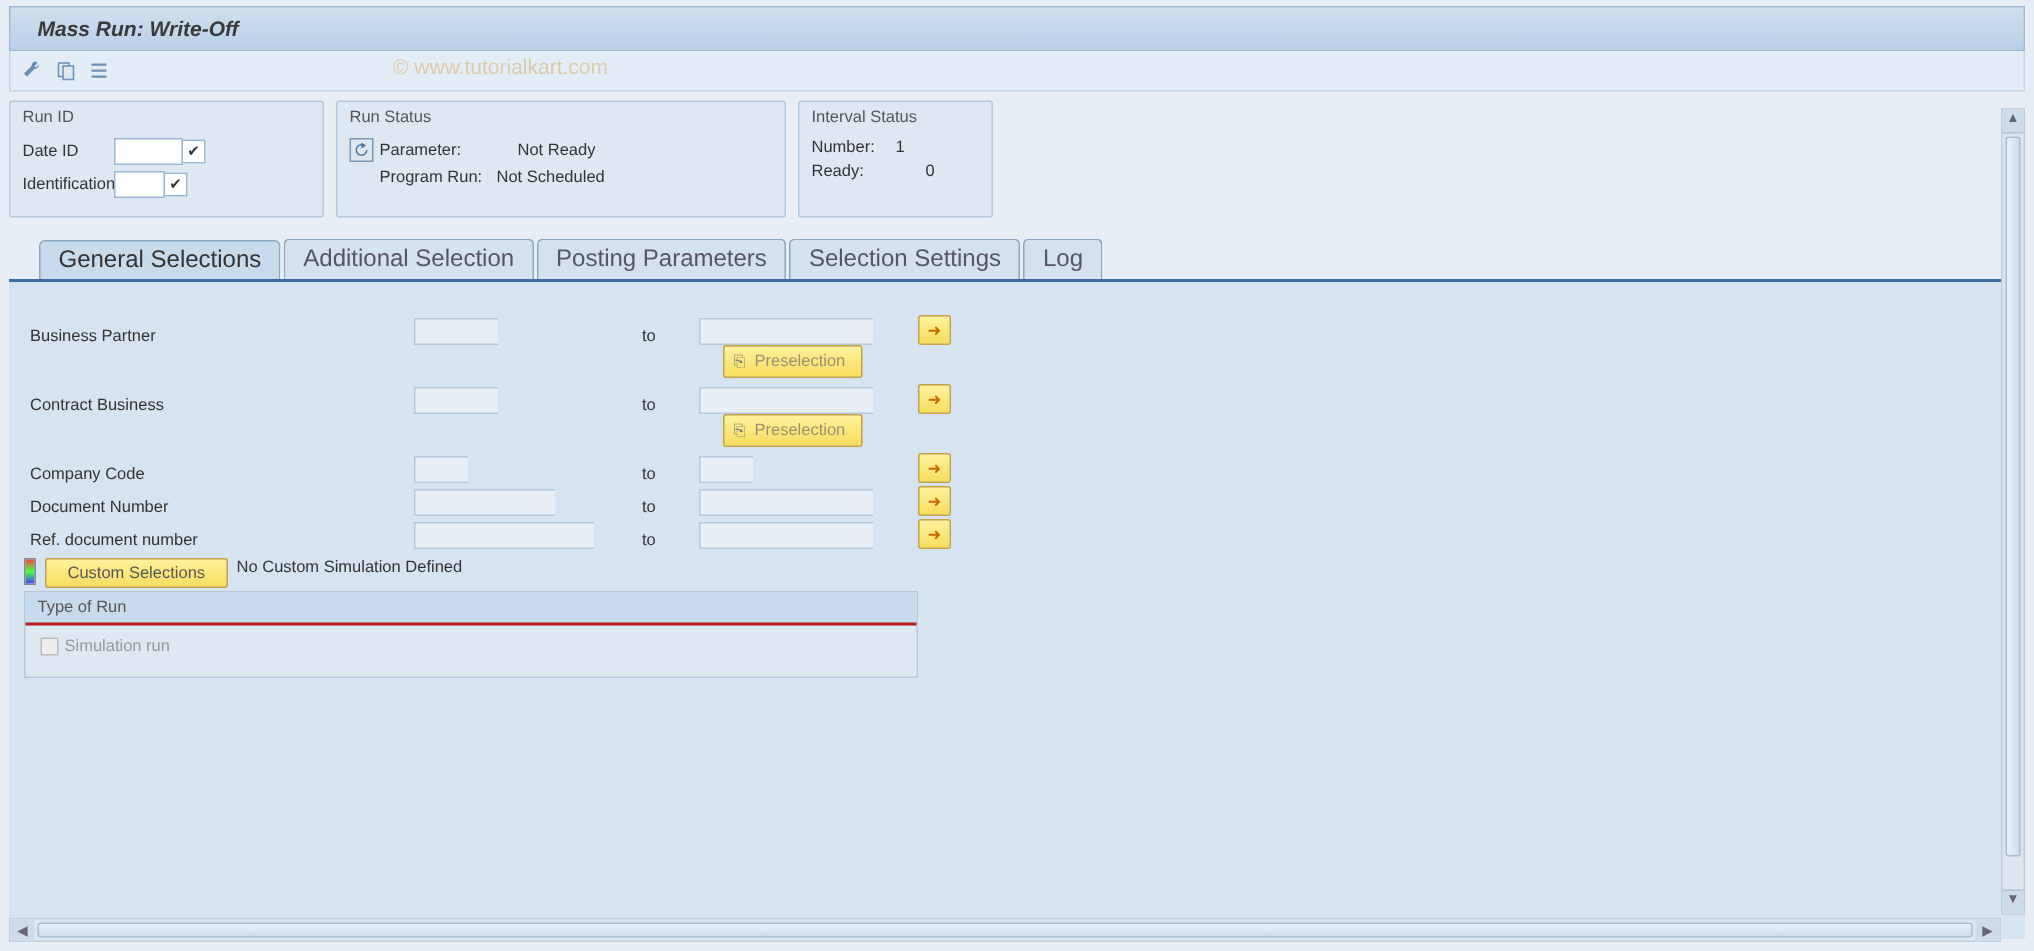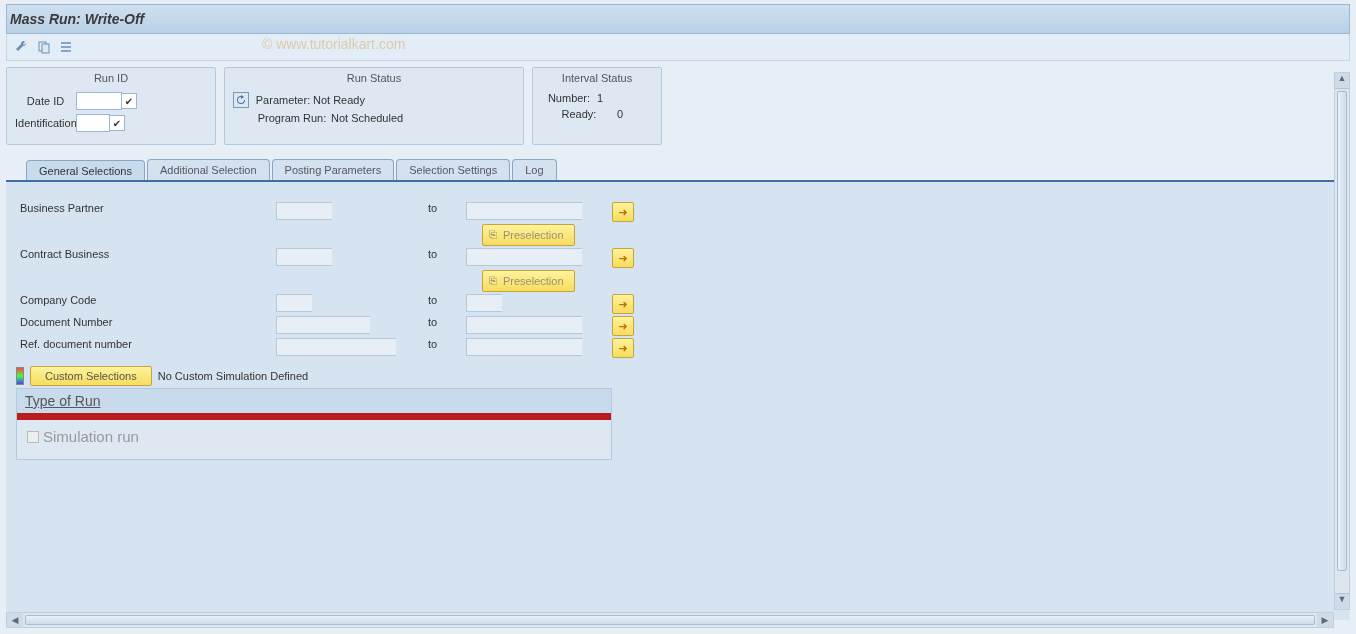--- a/index.html
+++ b/index.html
@@ -9,21 +9,21 @@
     background: #e8eef5;
     color: #333;
     width: 1356px;
     height: 634px;
     overflow: hidden;
     position: relative;
   }
   .title-bar {
     background: linear-gradient(#cfe0ef, #b8d0e6);
     border: 1px solid #9ab8d4;
-    padding: 6px 3px;
+    padding: 6px 18px;
     font-style: italic;
     font-weight: bold;
     font-size: 14px;
     color: #3a3a3a;
     margin: 4px 6px 0 6px;
   }
   .toolbar {
     background: #e3edf7;
     border: 1px solid #c4d6e8;
     border-top: none;
@@ -56,21 +56,20 @@
   }
   .content-wrap {
     position: relative;
     margin: 6px;
     height: 560px;
   }
   .top-panels {
     display: flex;
     gap: 8px;
     margin-bottom: 14px;
-    text-align: center;
   }
   .panel {
     background: #dde8f3;
     border: 1px solid #b6c8db;
     border-radius: 2px;
   }
   .panel-header {
     padding: 4px 8px;
     color: #555;
     font-size: 11px;
@@ -111,40 +110,40 @@
     align-items: flex-end;
     padding-left: 20px;
   }
   .tab {
     border: 1px solid #8aa6c2;
     border-bottom: none;
     padding: 4px 12px;
     margin-right: 2px;
     background: #d4e1ee;
     border-radius: 4px 4px 0 0;
-    font-size: 11px;
+    font-size: 16px;
     cursor: pointer;
     color: #556;
   }
   .tab.active {
     background: #c8dbed;
     color: #333;
     position: relative;
     top: 1px;
   }
   .tab-content {
     border-top: 2px solid #3d6ea5;
     background: #d6e3f0;
     height: 440px;
     padding: 20px 10px 10px 10px;
     position: relative;
   }
   .field-row {
     display: flex;
-    align-items: flex-start;
+    align-items: flex-end;
     height: 22px;
     margin-bottom: 0px;
   }
   .field-row.gap { margin-bottom: 2px; }
   .field-label {
     width: 260px;
     padding-left: 4px;
     font-size: 11px;
     color: #333;
   }
@@ -192,47 +191,46 @@
     border-radius: 2px;
     padding: 0 14px;
     display: inline-flex;
     align-items:center;
     font-size: 11px;
     color: #555;
     cursor: pointer;
   }
   .custom-row {
     display: flex;
-    align-items:center;
+    align-items:flex-start;
     gap: 6px;
     margin-top: 6px;
   }
   .color-bar {
     width: 8px; height: 18px;
     background: linear-gradient(#f44,#4f4,#44f);
     border:1px solid #888;
   }
   .type-box {
     border: 1px solid #b6c8db;
     margin-top: 2px;
     width: 596px;
     background: #dde8f3;
   }
   .type-header {
     background: #c8dbed;
-    border-bottom: 7px solid #b91c1c;
+    border-bottom: 2px solid #b91c1c;
     padding: 4px 8px;
-    font-size: 14px;
+    font-size: 11px;
     color: #555;
-    text-decoration: underline;
   }
   .type-body {
     padding: 8px 10px 14px 10px;
     color: #999;
-    font-size: 15px;
+    font-size: 11px;
     display: flex;
     align-items:center;
     gap:4px;
   }
   .chk-disabled {
     width: 12px; height: 12px;
     border: 1px solid #bbb;
     background: #eee;
   }
   .vscroll {
@@ -340,21 +338,21 @@
 
     <div class="panel run-status">
       <div class="panel-header">Run Status</div>
       <div class="panel-body">
         <div class="kv-row">
           <span class="refresh-icon">
             <svg width="10" height="10" viewBox="0 0 10 10">
                 <path d="M5 1a4 4 0 1 0 4 4h-1a3 3 0 1 1-3-3v2l3-2-3-2z" fill="#47749f"></path>
               </svg>
           </span>
-          <span style="width:60px">Parameter:</span>
+          <span style="width:92px">Parameter:</span>
           <span>Not Ready</span>
         </div>
         <div class="kv-row">
           <span style="width:20px"></span>
           <span style="width:78px">Program Run:</span>
           <span>Not Scheduled</span>
         </div>
       </div>
     </div>
 

